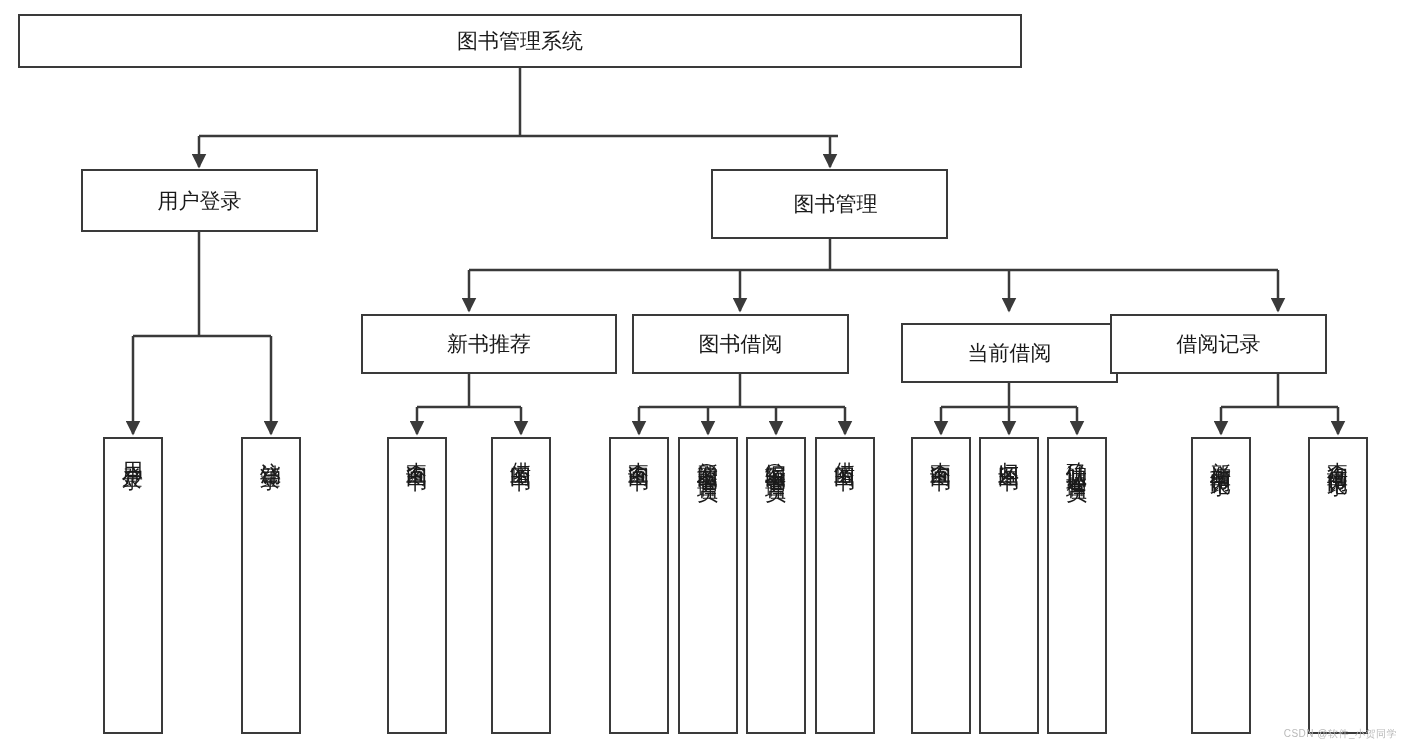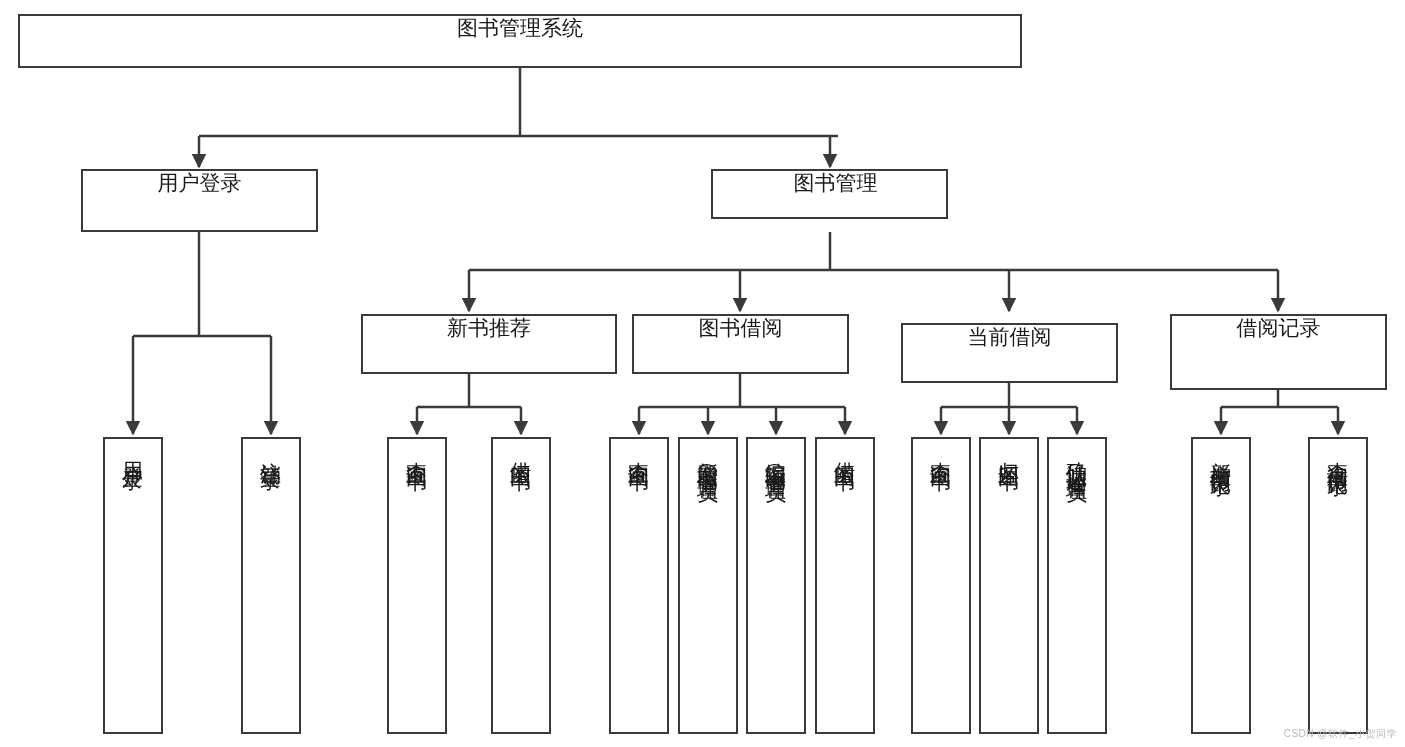--- a/index.html
+++ b/index.html
@@ -1,21 +1,21 @@
 <!DOCTYPE html>
 <html><head>
 <meta charset="utf-8">
 <style>
   html,body{margin:0;padding:0;background:#ffffff;}
   body{width:1405px;height:747px;overflow:hidden;
        font-family:"Liberation Sans","DejaVu Sans",sans-serif;}
   #canvas{position:relative;width:1405px;height:747px;background:#fff;}
   svg{position:absolute;left:0;top:0;}
   .node{position:absolute;box-sizing:border-box;border:2.5px solid #3a3a3a;
-        background:#ffffff;display:flex;justify-content:center;}
+        background:#ffffff;display:flex;align-items:center;justify-content:center;}
   .node-h{font-size:21px;color:#1a1a1a;line-height:1.1;white-space:nowrap;}
   .node-v{writing-mode:vertical-rl;text-orientation:upright;font-size:21px;
           color:#1a1a1a;letter-spacing:3px;line-height:1;text-align:center;}
   .leaf{align-items:flex-start;justify-content:center;padding-top:6px;}
   .leaf .node-v{max-height:280px;}
   .watermark{position:absolute;right:8px;bottom:6px;font-size:10px;color:#b9b9b9;
              letter-spacing:.5px;white-space:nowrap;}
 </style>
 </head>
 <body>
@@ -72,34 +72,34 @@
     </g>
   </svg>
 
   <div class="node" style="left:18px;top:14px;width:1004px;height:54px;">
     <span class="node-h">图书管理系统</span>
   </div>
 
   <div class="node" style="left:81px;top:169px;width:237px;height:63px;">
     <span class="node-h">用户登录</span>
   </div>
-  <div class="node" style="left:711px;top:169px;width:237px;height:50px;padding-left:12px;">
+  <div class="node" style="left:711px;top:169px;width:237px;height:70px;padding-left:12px;">
     <span class="node-h">图书管理</span>
   </div>
 
   <div class="node" style="left:361px;top:314px;width:256px;height:60px;">
     <span class="node-h">新书推荐</span>
   </div>
   <div class="node" style="left:632px;top:314px;width:217px;height:60px;">
     <span class="node-h">图书借阅</span>
   </div>
   <div class="node" style="left:901px;top:314px;width:217px;height:60px;margin-top:9px;">
     <span class="node-h">当前借阅</span>
   </div>
-  <div class="node" style="left:1170px;top:314px;width:217px;height:76px;">
+  <div class="node" style="left:1110px;top:314px;width:217px;height:60px;">
     <span class="node-h">借阅记录</span>
   </div>
 
   <div class="node leaf" style="left:103px;top:437px;width:60px;height:297px;">
     <span class="node-v">用户登录</span>
   </div>
   <div class="node leaf" style="left:241px;top:437px;width:60px;height:297px;">
     <span class="node-v">注销登录</span>
   </div>
 

